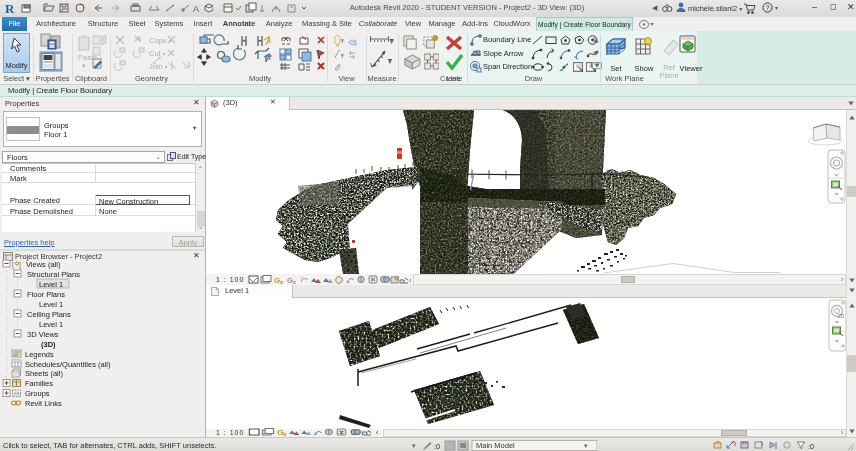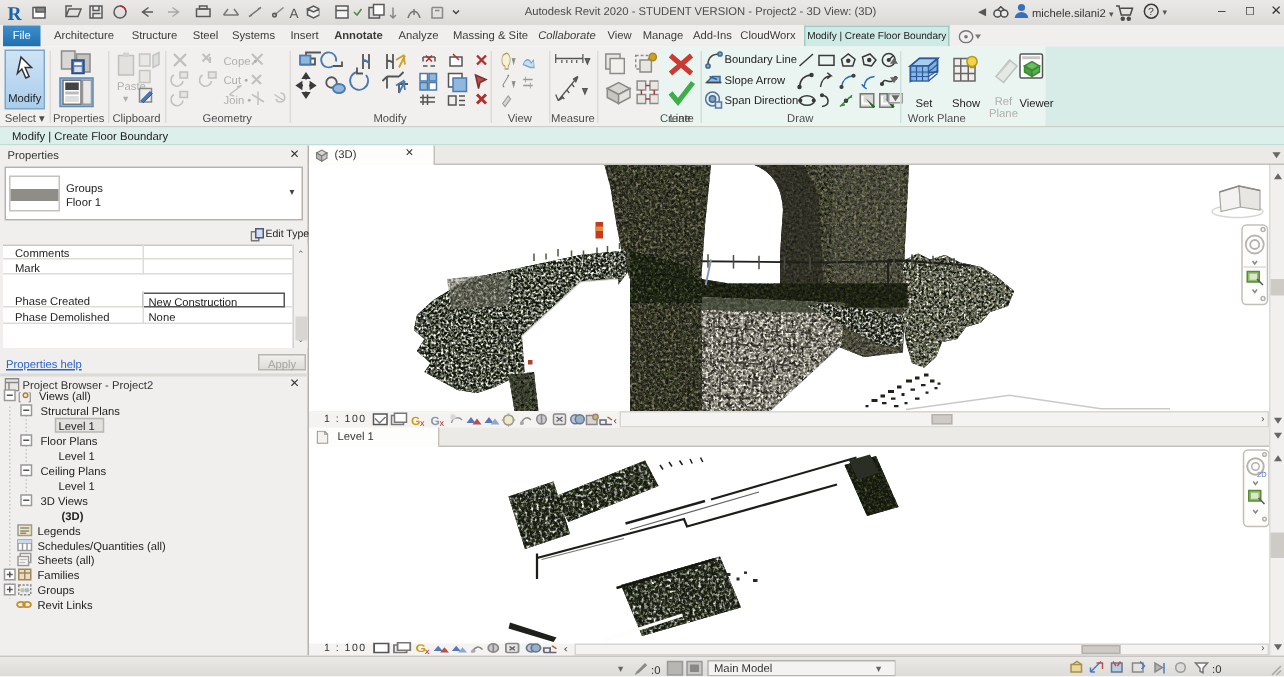--- a/index.html
+++ b/index.html
@@ -413,20 +413,24 @@
   </div>
   <div id="leftcol" class="abs">
     <div class="phead" style="left:5px;top:2px;">Properties</div>
     <div class="closex" style="left:193px;top:1px;">✕</div>
     <div class="abs" style="left:3px;top:14px;width:199px;height:36px;background:#fff;border:1px solid #b5b2ae;"></div>
     <div class="abs" style="left:6px;top:20px;width:34px;height:24px;background:#fff;border:1px solid #c5c2be;"></div>
     <div class="abs" style="left:7px;top:29px;width:32px;height:8px;background:#8f8d88;"></div>
     <div class="abs" style="left:44px;top:24px;font-size:7.5px;color:#222;">Groups</div>
     <div class="abs" style="left:44px;top:33px;font-size:7.5px;color:#222;">Floor 1</div>
     <div class="abs" style="left:193px;top:27px;font-size:6.5px;color:#444;">▾</div>
+    <div class="abs" style="left:2px;top:54px;width:163px;height:12px;background:#fff;border:1px solid #a8a5a1;font-size:7.5px;color:#222;">
+      <span style="position:absolute;left:4px;top:1px;">Floors</span>
+      <span style="position:absolute;right:3px;top:1px;font-size:6.5px;color:#555;">⌄</span>
+    </div>
     <svg class="abs" style="left:167px;top:55px;" width="10" height="10" viewBox="0 0 10 10">
       <rect x="0.5" y="2.5" width="5" height="6" fill="#e8e6e2" stroke="#777"></rect>
       <rect x="3.5" y="0.5" width="5" height="6" fill="#cfe0f0" stroke="#557"></rect>
     </svg>
     <div class="abs" style="left:177px;top:56px;font-size:7px;color:#222;white-space:nowrap;">Edit Type</div>
 
     <div class="abs" style="left:2px;top:66px;width:193px;height:69px;background:#fff;border-top:1px solid #c8c6c2;"></div>
     <div class="abs" style="left:2px;top:76px;width:193px;height:10px;border-bottom:1px solid #dddbd7;">
       <span style="position:absolute;left:8px;top:1px;font-size:7.5px;color:#222;">Mark</span>
     </div>
@@ -940,20 +944,21 @@
       </svg></div>
     <div style="position:absolute;left:0px;top:70px;width:10px;height:17px;background:#cecbc7;"></div>
     <div style="position:absolute;left:2px;top:142px;"><svg width="6" height="5" viewBox="0 0 6 5">
         <path d="M3 4.5 L5.7 0.5 H0.3 Z" fill="#666"></path>
       </svg></div>
     <div style="position:absolute;left:2px;top:1px;"><svg width="6" height="5" viewBox="0 0 6 5">
         <path d="M3 4.5 L5.7 0.5 H0.3 Z" fill="#666"></path>
       </svg></div>
   </div>
   <div id="statusbar" class="abs">
+    <span style="position:absolute;left:3px;top:3px;">Click to select, TAB for alternates, CTRL adds, SHIFT unselects.</span>
     <svg style="position:absolute;left:412px;top:2px;" width="185" height="11" viewBox="0 0 185 11">
       <text x="0" y="8" font-size="7" fill="#666">▾</text>
       <path d="M12 8 L18 2 l1.5 1.5 L13.5 9 z M12 8 l-0.8 2 2 -0.8 z" fill="#8a8a86"></path>
       <text x="22" y="9" font-size="7.5" fill="#333">:0</text>
       <rect x="33" y="1" width="10" height="9" fill="#b8b6b2" stroke="#999"></rect>
       <rect x="46" y="1" width="10" height="9" fill="#c8c6c2" stroke="#999"></rect>
       <rect x="48" y="3" width="6" height="5" fill="#8a8886"></rect>
       <rect x="60" y="0.5" width="125" height="10" fill="#f4f3f1" stroke="#b5b2ae"></rect>
       <text x="64" y="8" font-size="7.5" fill="#333">Main Model</text>
       <text x="172" y="8" font-size="7" fill="#666">▾</text>

